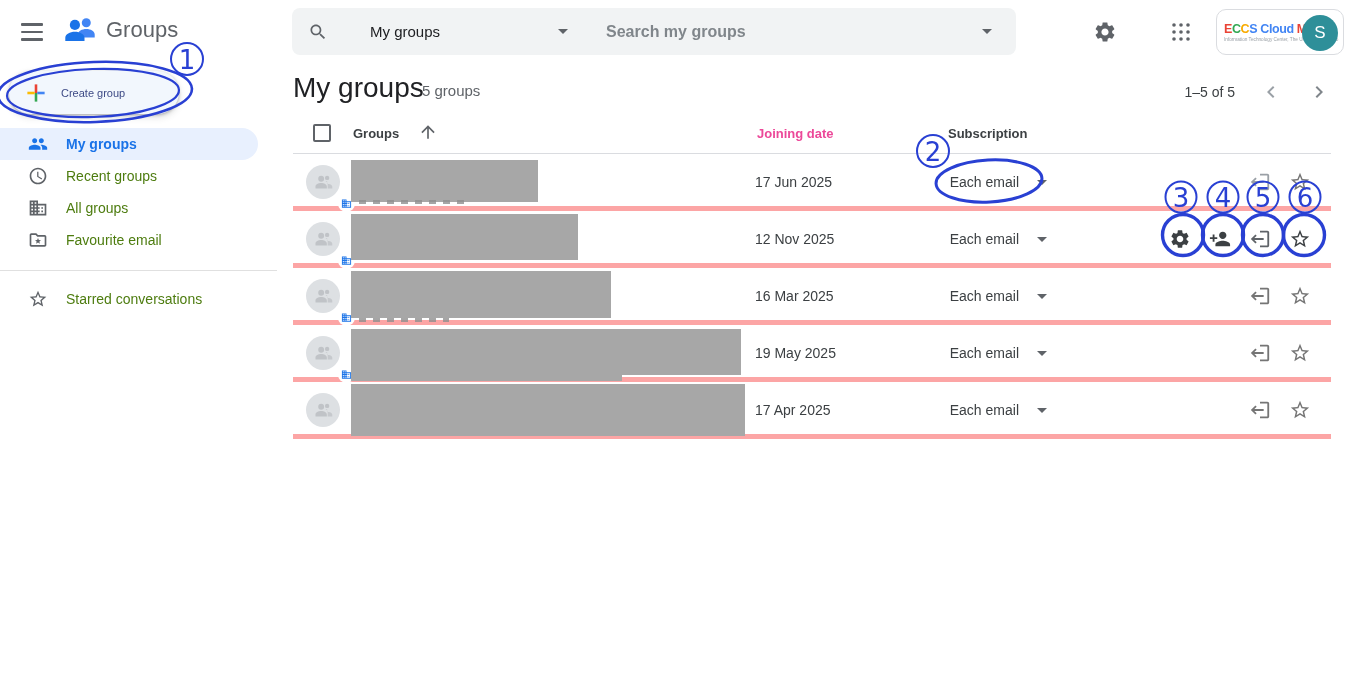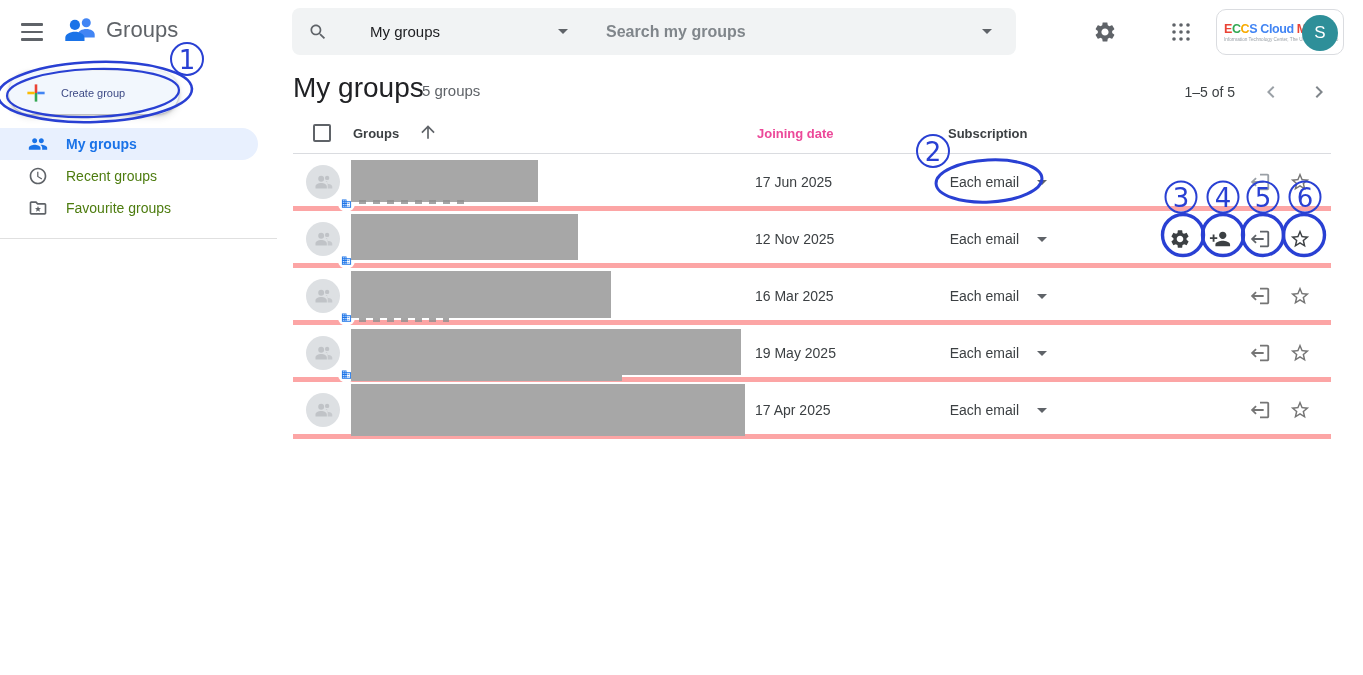--- a/index.html
+++ b/index.html
@@ -176,27 +176,43 @@
         <span class="ic">
           <svg width="20" height="20" viewBox="0 0 24 24" fill="#5f6368">
             <path d="M11.99 2C6.47 2 2 6.48 2 12s4.47 10 9.99 10C17.52 22 22 17.52 22 12S17.52 2 11.99 2zM12 20c-4.42 0-8-3.58-8-8s3.58-8 8-8 8 3.58 8 8-3.58 8-8 8zm.5-13H11v6l5.25 3.15.75-1.23-4.5-2.67z"></path>
           </svg>
         </span>
         <span>Recent groups</span>
       </div>
       <div class="nav-item">
         <span class="ic">
           <svg width="20" height="20" viewBox="0 0 24 24" fill="#5f6368">
+            <path d="M12 7V3H2v18h20V7H12zM6 19H4v-2h2v2zm0-4H4v-2h2v2zm0-4H4V9h2v2zm0-4H4V5h2v2zm4 12H8v-2h2v2zm0-4H8v-2h2v2zm0-4H8V9h2v2zm0-4H8V5h2v2zm10 12h-8v-2h2v-2h-2v-2h2v-2h-2V9h8v10zm-2-8h-2v2h2v-2zm0 4h-2v2h2v-2z"></path>
+          </svg>
+        </span>
+        <span>All groups</span>
+      </div>
+      <div class="nav-item">
+        <span class="ic">
+          <svg width="20" height="20" viewBox="0 0 24 24" fill="#5f6368">
             <path d="M20 6h-8l-2-2H4c-1.1 0-2 .9-2 2v12c0 1.1.9 2 2 2h16c1.1 0 2-.9 2-2V8c0-1.1-.9-2-2-2zm0 12H4V6h5.17l2 2H20v10z"></path>
             <path d="M12 9.6l1 2.4 2.6.22-1.97 1.7.59 2.54L12 15.1l-2.22 1.36.59-2.54-1.97-1.7L11 12z"></path>
           </svg>
         </span>
-        <span>Favourite groups</span>
+        <span>Favourite email</span>
       </div>
       <hr class="nav-divider">
+      <div class="nav-item">
+        <span class="ic">
+          <svg width="20" height="20" viewBox="0 0 24 24" fill="#5f6368">
+            <path d="M22 9.24l-7.19-.62L12 2 9.19 8.63 2 9.24l5.46 4.73L5.82 21 12 17.27 18.18 21l-1.63-7.03L22 9.24zM12 15.4l-3.76 2.27 1-4.28-3.32-2.88 4.38-.38L12 6.1l1.71 4.04 4.38.38-3.32 2.88 1 4.28L12 15.4z"></path>
+          </svg>
+        </span>
+        <span>Starred conversations</span>
+      </div>
     </div>
   </div>
 
   <div class="main-header">
     <span class="page-title">My groups</span>
     <span class="page-subtitle">5 groups</span>
     <div class="pagination">
       <span class="pag-label">1–5 of 5</span>
       <span class="pag-btn">
         <svg width="24" height="24" viewBox="0 0 24 24" fill="#9aa0a6">

